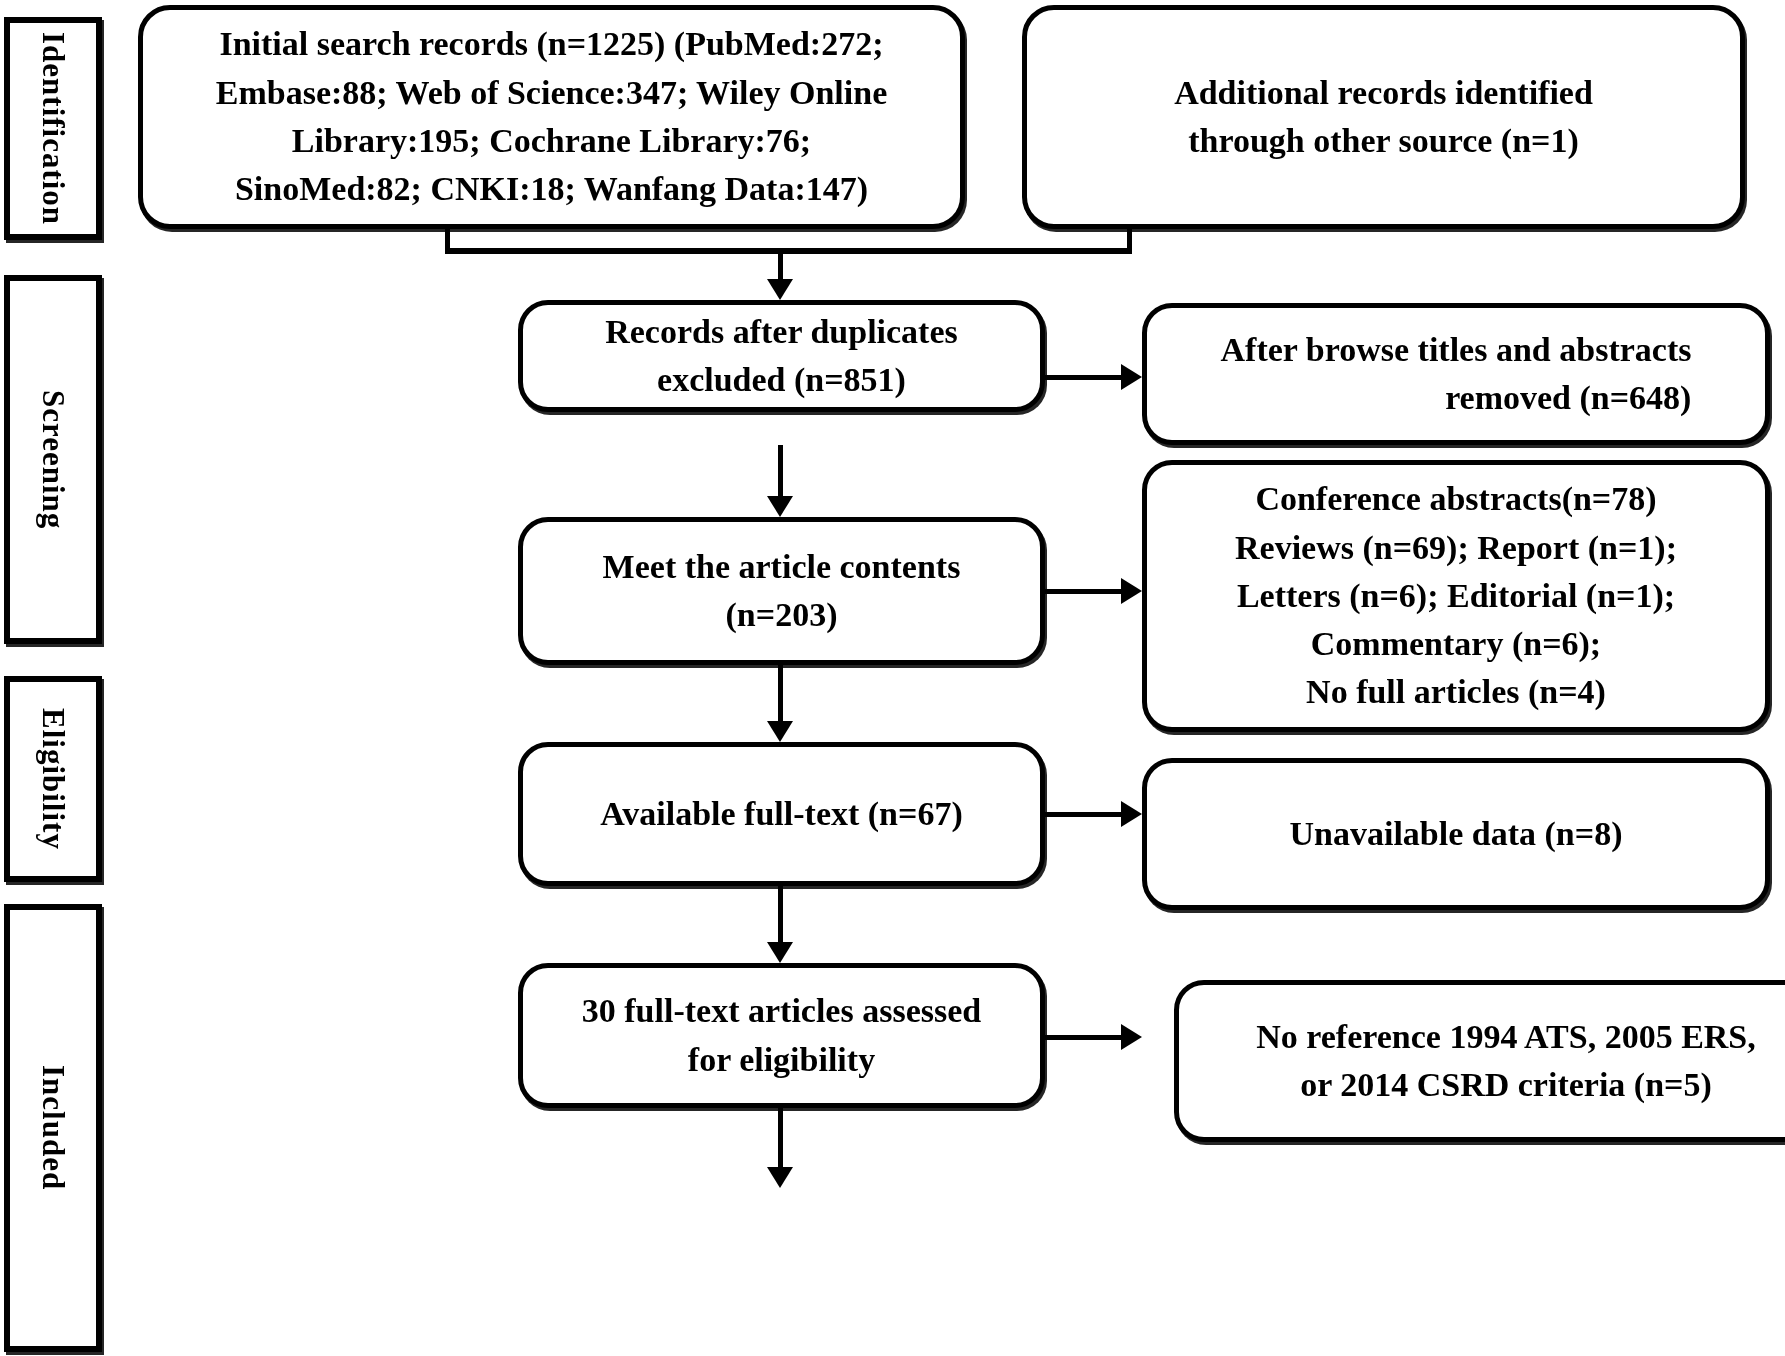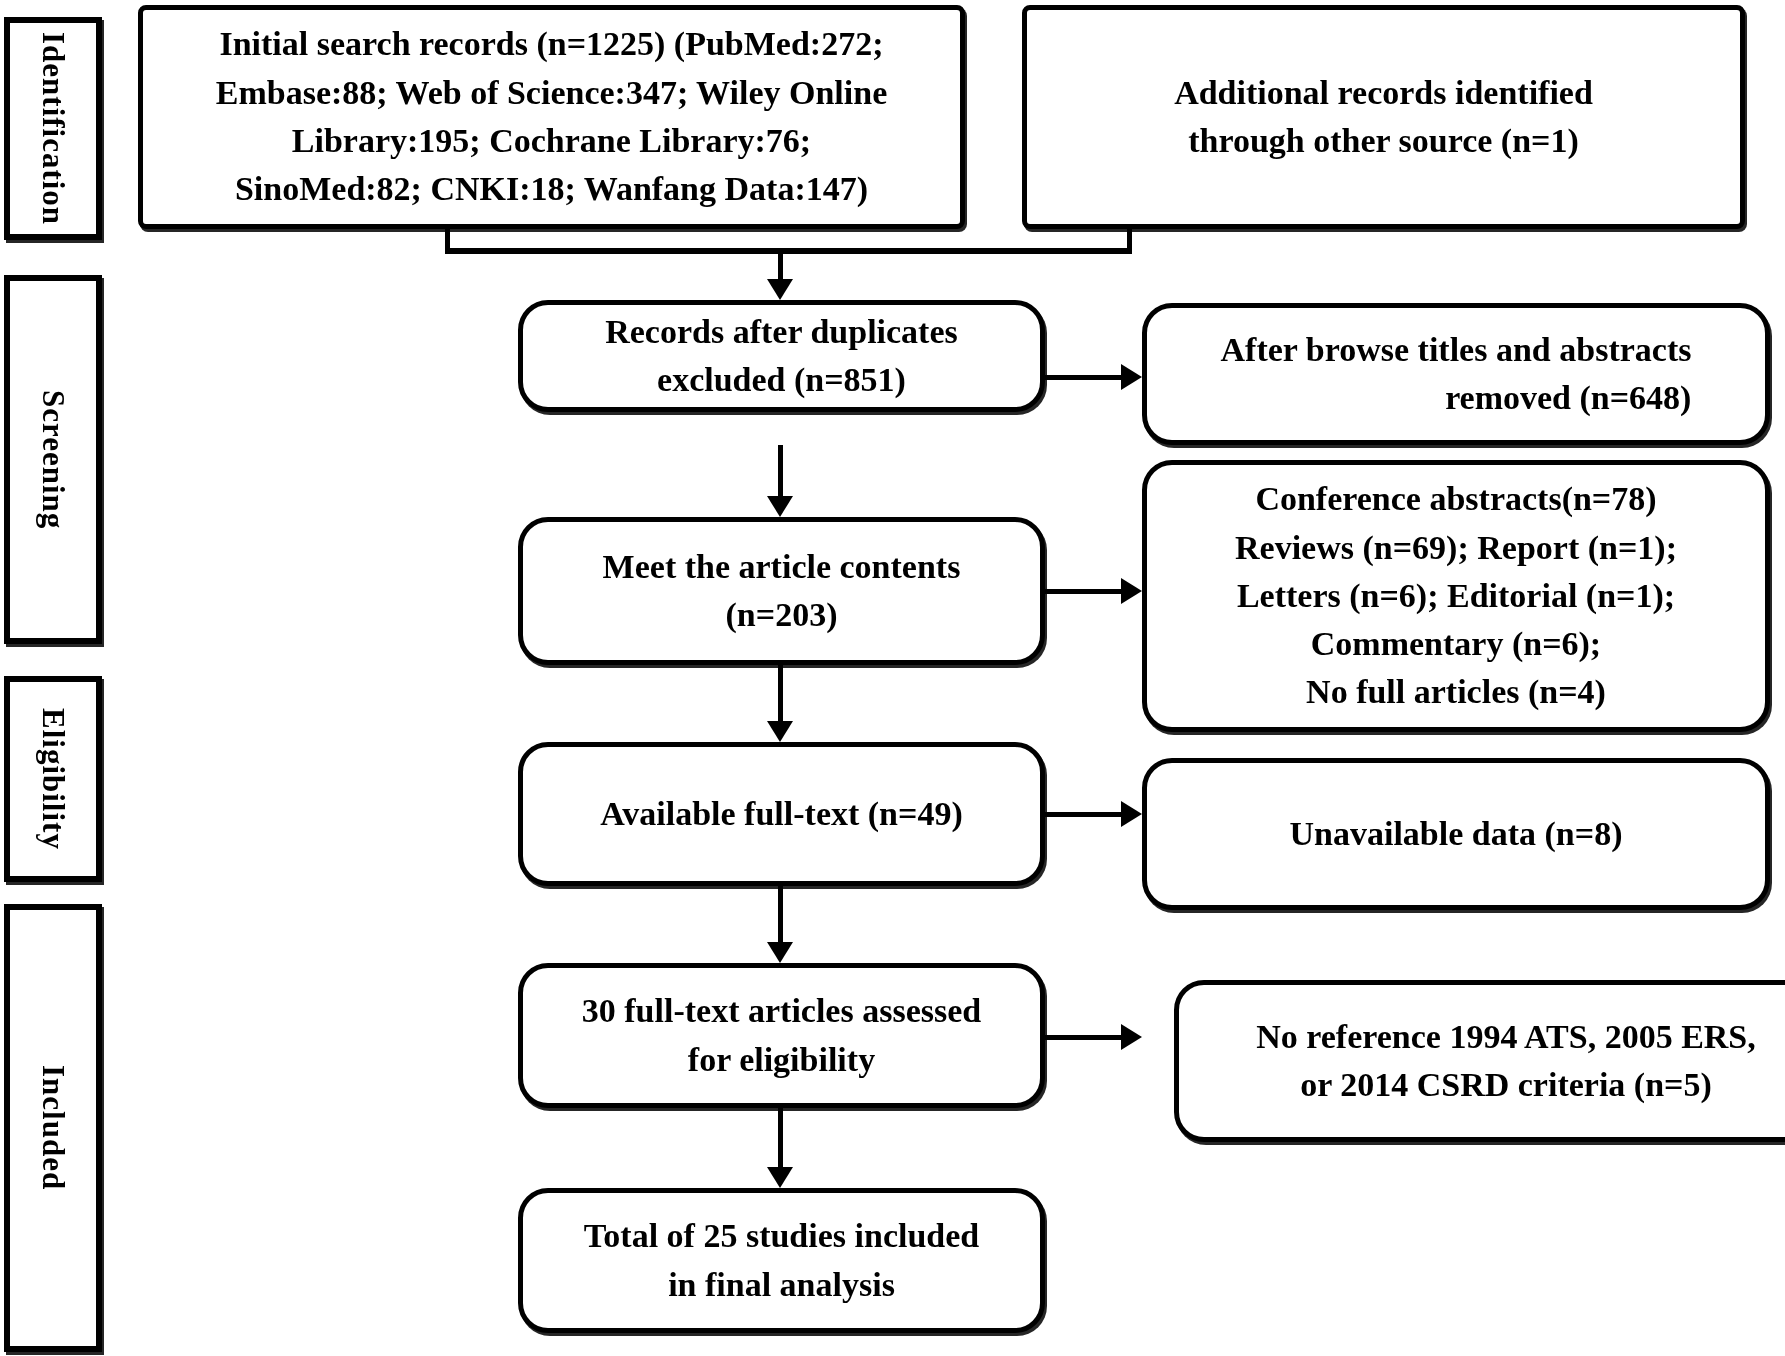--- a/index.html
+++ b/index.html
@@ -43,21 +43,21 @@
     align-items: center;
     justify-content: center;
     text-align: center;
     font-weight: bold;
     font-size: 34px;
     line-height: 1.42;
     white-space: pre-line;
     padding: 4px 14px;
     box-shadow: 2px 3px 0 rgba(0,0,0,0.85);
   }
-  .fbox.top { border-radius: 8px; }
+  .fbox.top { border-radius: 32px; }
   .line { position: absolute; background: #000000; }
   .head-down {
     position: absolute; width: 0; height: 0;
     border-left: 13px solid transparent;
     border-right: 13px solid transparent;
     border-top: 21px solid #000000;
   }
   .head-right {
     position: absolute; width: 0; height: 0;
     border-top: 13px solid transparent;
@@ -87,25 +87,23 @@
 Embase:88; Web of Science:347; Wiley Online
 Library:195; Cochrane Library:76;
 SinoMed:82; CNKI:18; Wanfang Data:147)</div>
   <div class="fbox top" style="left:1022px; top:5px; width:723px; height:224px;">Additional records identified
 through other source (n=1)</div>
 
   <div class="fbox" style="left:518px; top:300px; width:527px; height:112px;">Records after duplicates
 excluded (n=851)</div>
   <div class="fbox" style="left:518px; top:517px; width:527px; height:148px;">Meet the article contents
 (n=203)</div>
-  <div class="fbox" style="left:518px; top:742px; width:527px; height:144px;">Available full-text (n=49)</div>
+  <div class="fbox" style="left:518px; top:742px; width:527px; height:144px;">Available full-text (n=67)</div>
   <div class="fbox" style="left:518px; top:963px; width:527px; height:145px;">30 full-text articles assessed
 for eligibility</div>
-  <div class="fbox" style="left:518px; top:1188px; width:527px; height:145px;">Total of 25 studies included
-in final analysis</div>
 
   <div class="fbox" style="left:1142px; top:303px; width:628px; height:142px;text-align:right;">After browse titles and abstracts
 removed (n=648)</div>
   <div class="fbox" style="left:1142px; top:460px; width:628px; height:272px;">Conference abstracts(n=78)
 Reviews (n=69); Report (n=1);
 Letters (n=6); Editorial (n=1);
 Commentary (n=6);
 No full articles (n=4)</div>
   <div class="fbox" style="left:1142px; top:758px; width:628px; height:152px;">Unavailable data (n=8)</div>
   <div class="fbox" style="left:1142px; top:980px; width:664px; height:162px;margin-left:32px;">No reference 1994 ATS, 2005 ERS,

